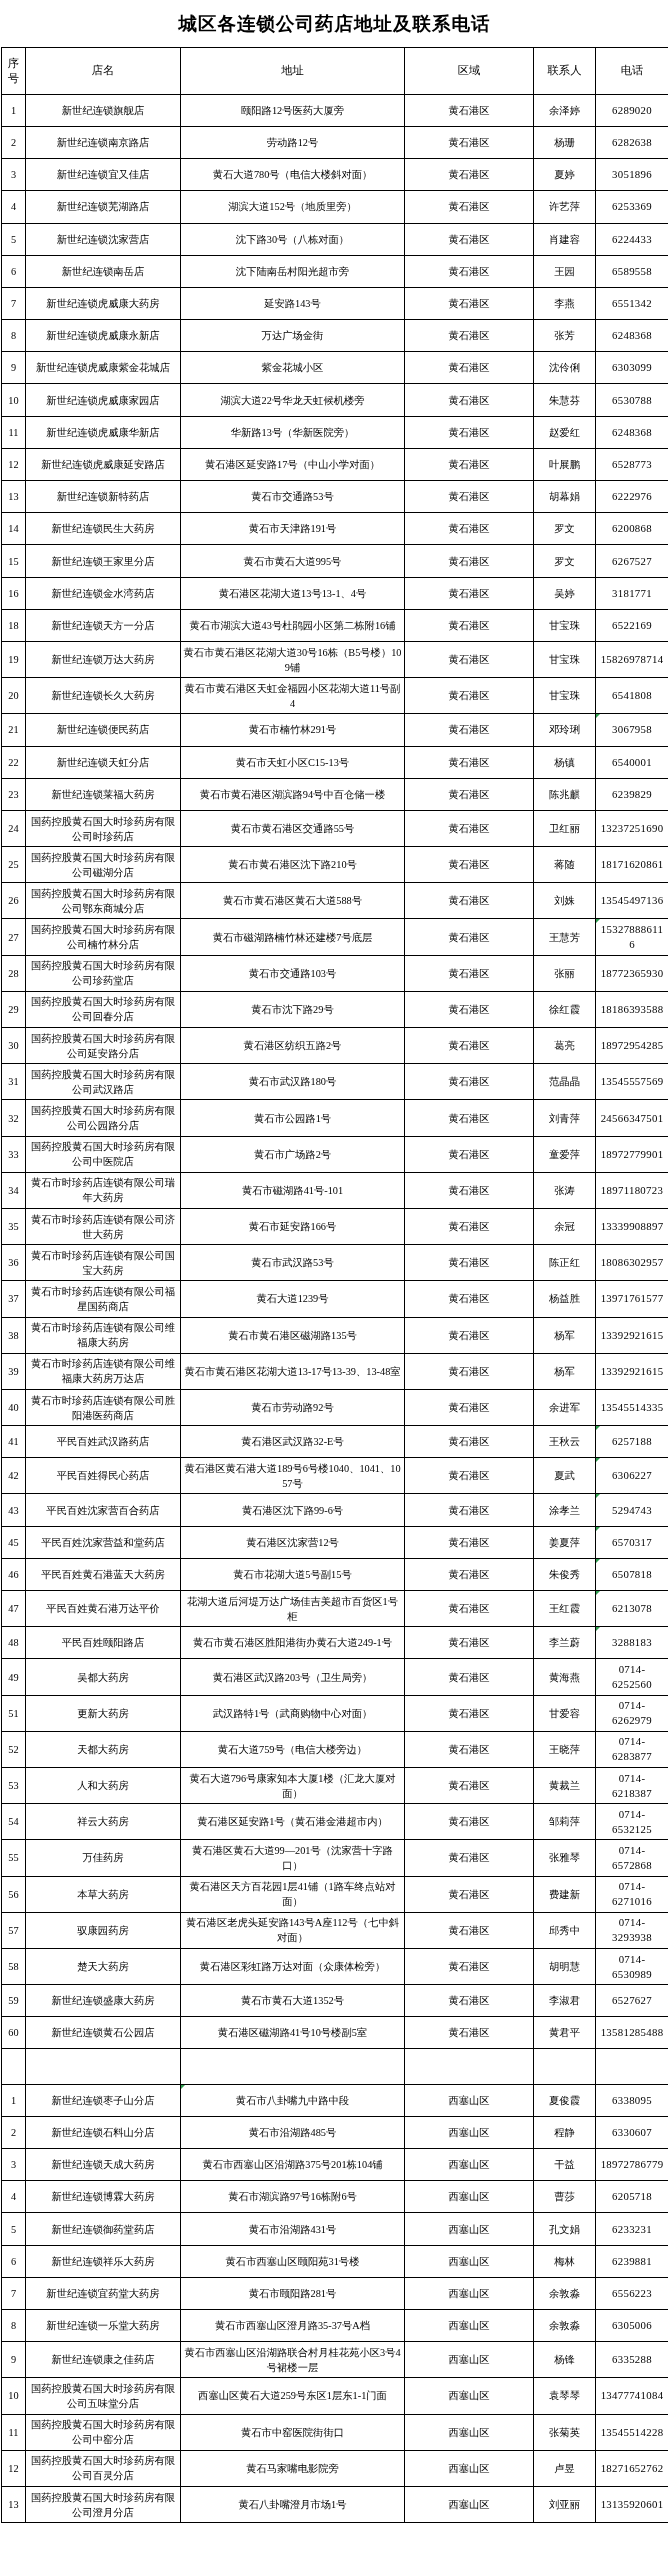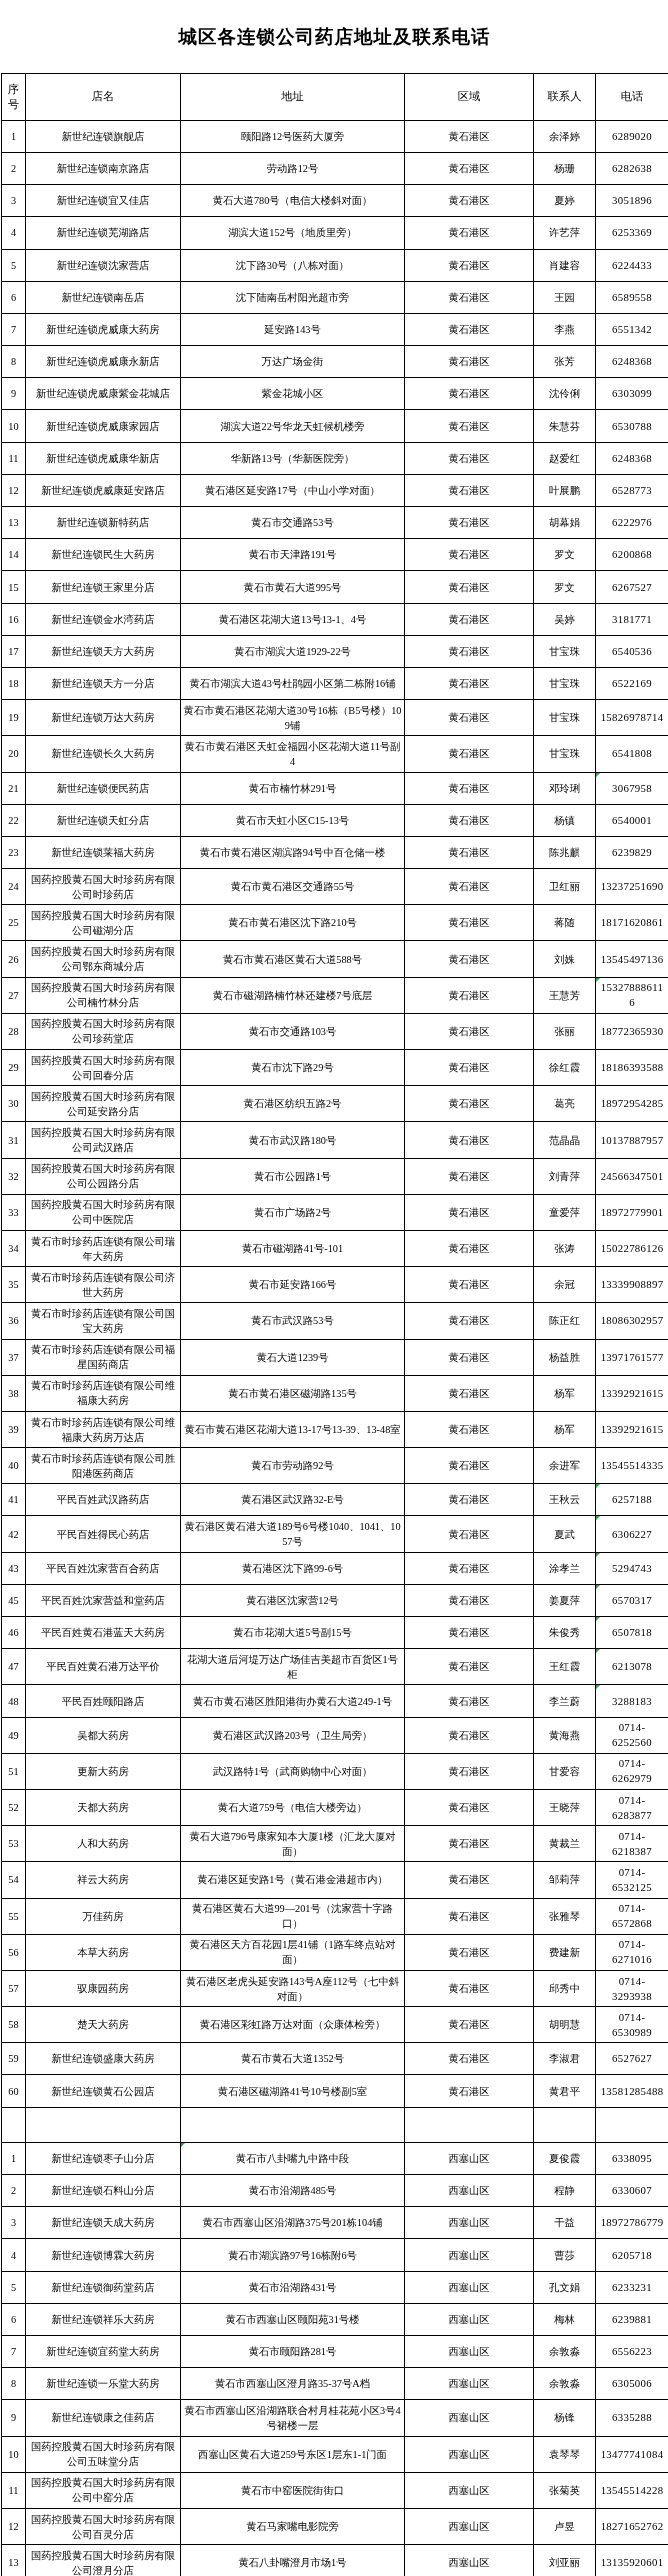--- a/index.html
+++ b/index.html
@@ -1,19 +1,19 @@
 <!DOCTYPE html>
 <html style="font-size:8.2px"><head>
 <meta charset="utf-8">
 <style>
   html,body { margin:0; padding:0; background:#ffffff; }
   body { width:669px; font-family:"Liberation Serif","DejaVu Serif",serif; color:#000; }
   .page { position:relative; width:669px; background:#fff; padding-bottom:3.1px; }
   .page-title { text-align:center; font-size:18.5px; font-weight:bold; letter-spacing:1px;
-                margin:13px; padding:11.3px 0 10.3px 0; }
+                margin:0; padding:11.3px 0 10.3px 0; }
   table.roster { border-collapse:collapse; table-layout:fixed; width:667px; margin:0 1px; }
   th, td { border:1px solid #000; text-align:center; vertical-align:middle;
            padding:2.6px 2.1px; font-size:10.3px; line-height:15px; word-break:break-all;
            overflow:hidden; }
   th { font-weight:normal; font-size:11.3px; height:41px; }
   td { height:26px; position:relative; }
   tr.sep td { height:29px; }
   td.c-name, td.c-addr { font-size:10.3px; }
   td.c-phone { font-size:10.8px; letter-spacing:0.3px; }
   td.flagged::before { content:""; position:absolute; top:0; left:0; width:0; height:0;
@@ -166,28 +166,20 @@
         </tr>
         <tr>
           <td class="c-no">16</td>
           <td class="c-name">新世纪连锁金水湾药店</td>
           <td class="c-addr">黄石港区花湖大道13号13-1、4号</td>
           <td class="c-dist">黄石港区</td>
           <td class="c-contact">吴婷</td>
           <td class="c-phone">3181771</td>
         </tr>
         <tr>
-          <td class="c-no">17</td>
-          <td class="c-name">新世纪连锁天方大药房</td>
-          <td class="c-addr">黄石市湖滨大道1929-22号</td>
-          <td class="c-dist">黄石港区</td>
-          <td class="c-contact">甘宝珠</td>
-          <td class="c-phone">6540536</td>
-        </tr>
-        <tr>
           <td class="c-no">18</td>
           <td class="c-name">新世纪连锁天方一分店</td>
           <td class="c-addr">黄石市湖滨大道43号杜鹃园小区第二栋附16铺</td>
           <td class="c-dist">黄石港区</td>
           <td class="c-contact">甘宝珠</td>
           <td class="c-phone">6522169</td>
         </tr>
         <tr>
           <td class="c-no">19</td>
           <td class="c-name">新世纪连锁万达大药房</td>
@@ -283,21 +275,21 @@
           <td class="c-dist">黄石港区</td>
           <td class="c-contact">葛亮</td>
           <td class="c-phone">18972954285</td>
         </tr>
         <tr>
           <td class="c-no">31</td>
           <td class="c-name">国药控股黄石国大时珍药房有限公司武汉路店</td>
           <td class="c-addr">黄石市武汉路180号</td>
           <td class="c-dist">黄石港区</td>
           <td class="c-contact">范晶晶</td>
-          <td class="c-phone">10137887957</td>
+          <td class="c-phone">13545557569</td>
         </tr>
         <tr>
           <td class="c-no">32</td>
           <td class="c-name">国药控股黄石国大时珍药房有限公司公园路分店</td>
           <td class="c-addr">黄石市公园路1号</td>
           <td class="c-dist">黄石港区</td>
           <td class="c-contact">刘青萍</td>
           <td class="c-phone">24566347501</td>
         </tr>
         <tr>
@@ -307,21 +299,21 @@
           <td class="c-dist">黄石港区</td>
           <td class="c-contact">童爱萍</td>
           <td class="c-phone">18972779901</td>
         </tr>
         <tr>
           <td class="c-no">34</td>
           <td class="c-name">黄石市时珍药店连锁有限公司瑞年大药房</td>
           <td class="c-addr">黄石市磁湖路41号-101</td>
           <td class="c-dist">黄石港区</td>
           <td class="c-contact">张涛</td>
-          <td class="c-phone">15022786126</td>
+          <td class="c-phone">18971180723</td>
         </tr>
         <tr>
           <td class="c-no">35</td>
           <td class="c-name">黄石市时珍药店连锁有限公司济世大药房</td>
           <td class="c-addr">黄石市延安路166号</td>
           <td class="c-dist">黄石港区</td>
           <td class="c-contact">余冠</td>
           <td class="c-phone">13339908897</td>
         </tr>
         <tr>

